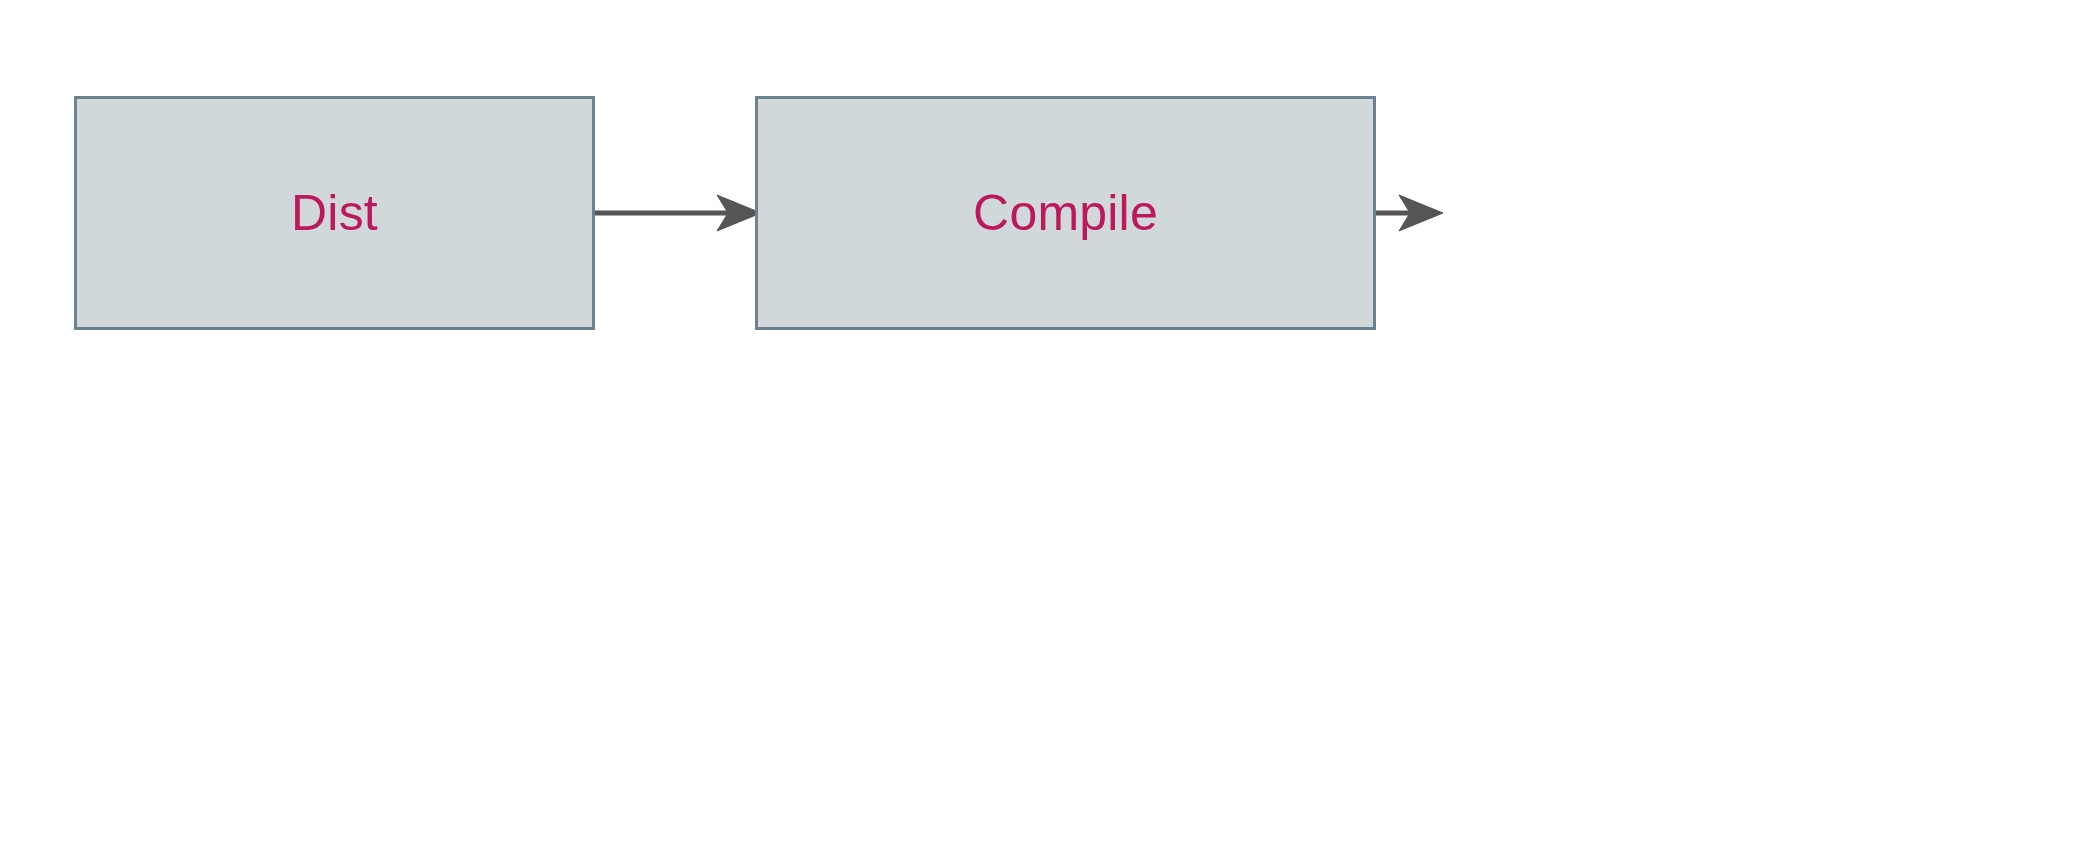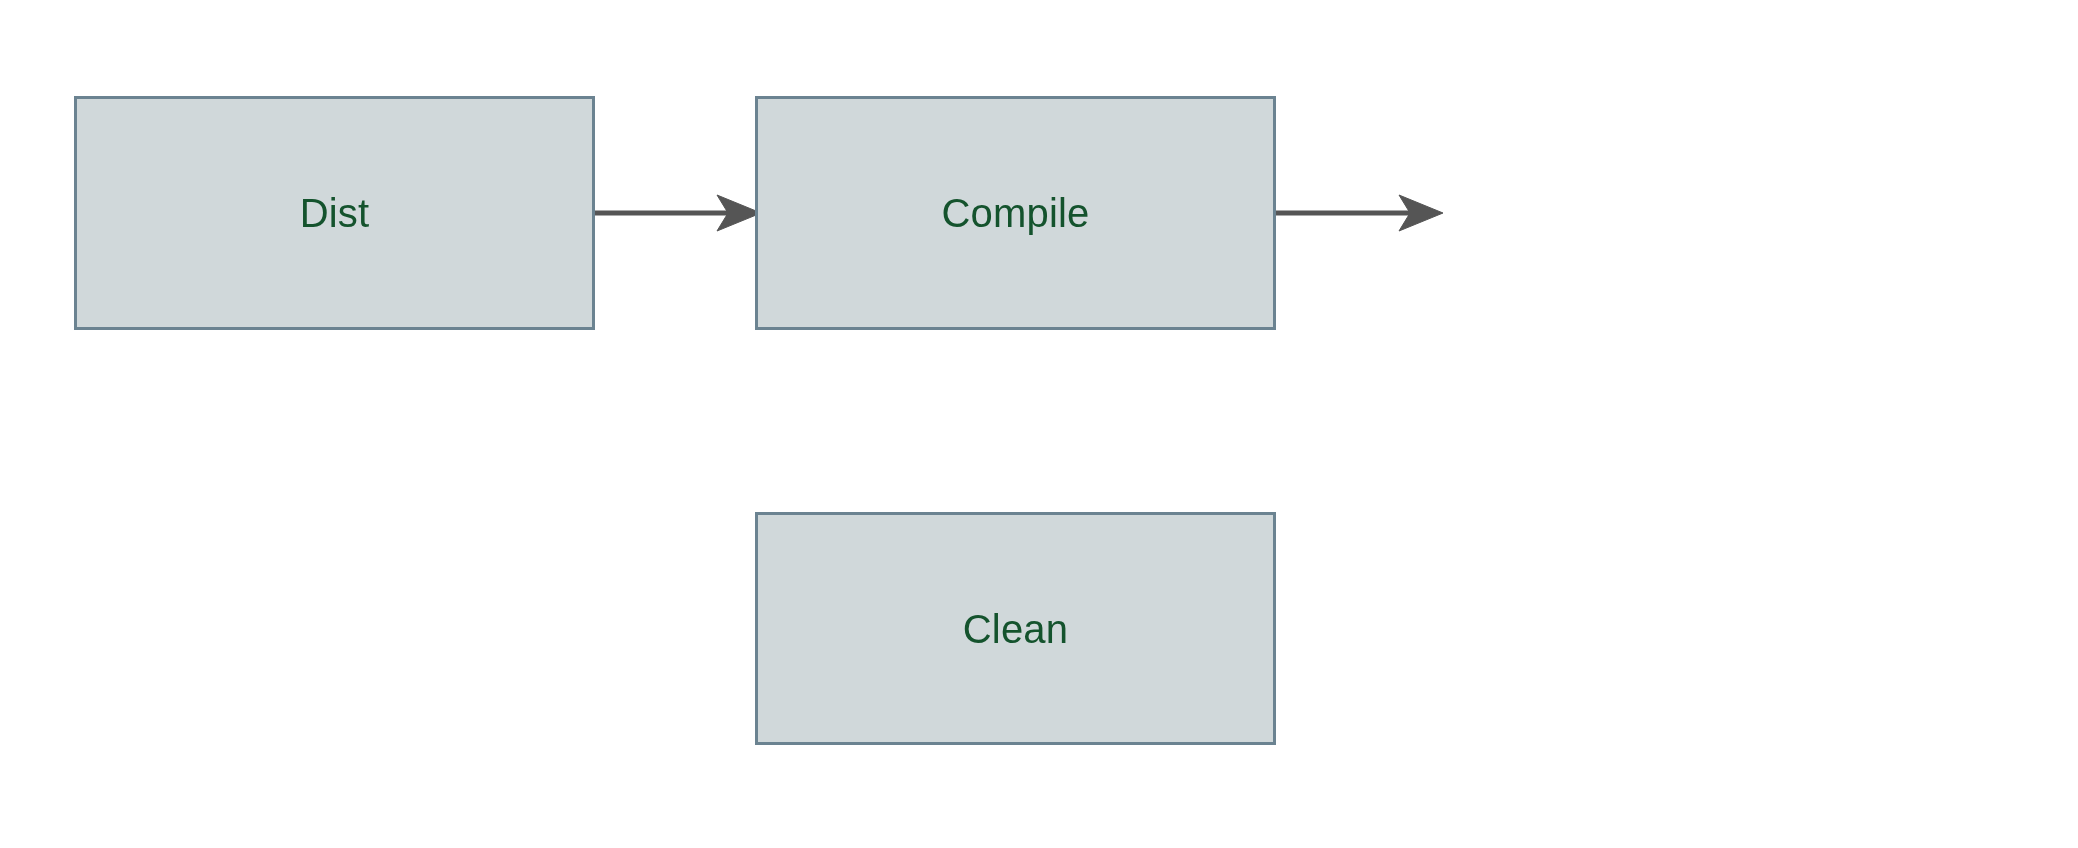--- a/index.html
+++ b/index.html
@@ -22,24 +22,24 @@
     position: absolute;
     box-sizing: border-box;
     background: #d0d8da;
     border: 3px solid #6b8391;
     display: flex;
     align-items: center;
     justify-content: center;
   }
   .node-label {
     font-family: "Liberation Sans", sans-serif;
-    font-size: 40px;
+    font-size: 50px;
     font-weight: 400;
     line-height: 1.1;
-    color: #14532d;
+    color: #be185d;
     letter-spacing: 0.2px;
     white-space: nowrap;
     user-select: none;
   }
   .edge {
     position: absolute;
     overflow: visible;
     pointer-events: none;
   }
   .edge-line {
@@ -49,21 +49,21 @@
   }
   .edge-head {
     fill: #555555;
     stroke: #555555;
     stroke-width: 1;
     stroke-linejoin: miter;
   }
 
   
   #node-dist    { left: 74px;   top: 96px;  width: 521px; height: 234px; }
-  #node-compile { left: 755px;  top: 96px;  width: 521px; height: 234px; }
+  #node-compile { left: 755px;  top: 96px;  width: 621px; height: 234px; }
   #node-init    { left: 1437px; top: 96px;  width: 522px; height: 231px; }
   #node-clean   { left: 755px;  top: 512px; width: 521px; height: 233px; }
 
   
   #edge-dist-compile { left: 595px;  top: 192px; width: 166px; height: 42px; }
   #edge-compile-init { left: 1276px; top: 192px; width: 167px; height: 42px; }
 </style>
 </head>
 <body>
 
@@ -81,17 +81,14 @@
 
   <div id="node-dist" class="node">
     <span class="node-label">Dist</span>
   </div>
 
   <div id="node-compile" class="node">
     <span class="node-label">Compile</span>
   </div>
 
 
-  <div id="node-clean" class="node">
-    <span class="node-label">Clean</span>
-  </div>
 
 </div>
 
 </body></html>

